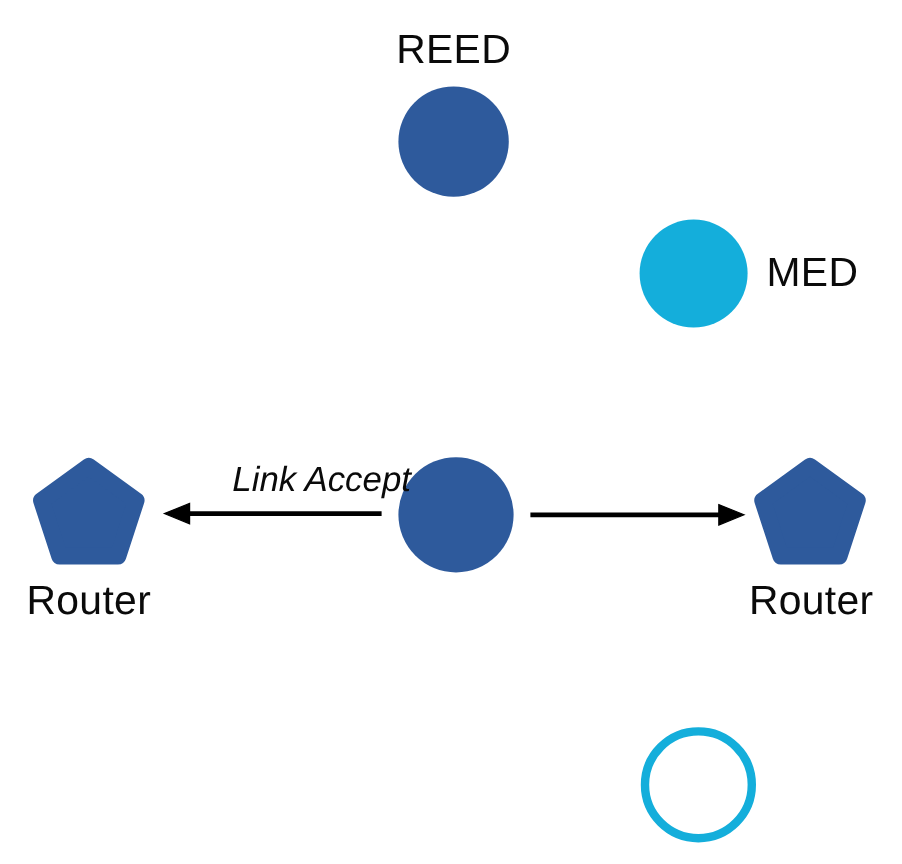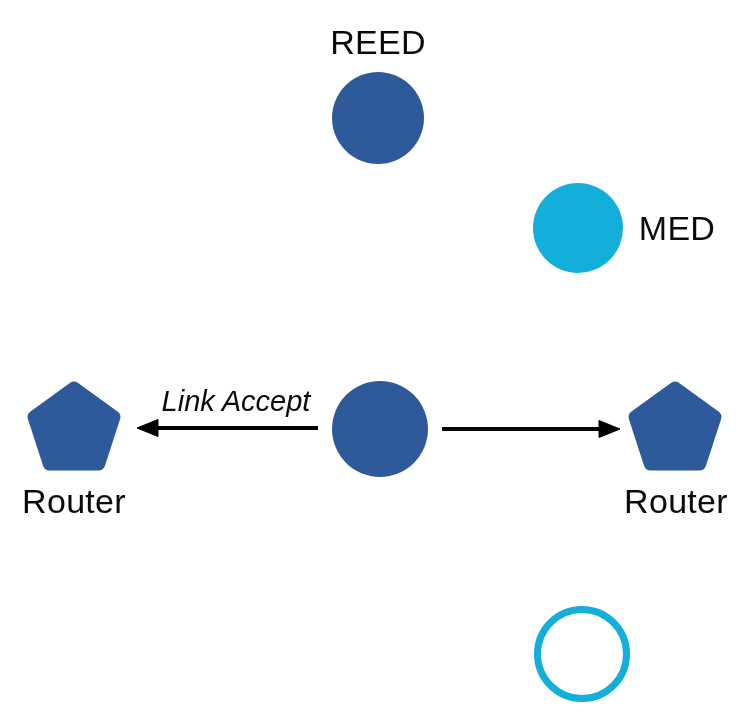--- a/index.html
+++ b/index.html
@@ -32,20 +32,21 @@
     white-space: nowrap;
     letter-spacing: 0.3px;
   }
   .edge-label {
     position: absolute;
     transform: translate(-50%, -50%);
     font-size: 29px;
     font-style: italic;
     color: #0a0a0a;
     white-space: nowrap;
+    margin-left: 32px;
   }
   .label-reed        { left: 378px; top: 42px;  }
   .label-med         { left: 677px; top: 228px; }
   .label-router-left { left: 74px;  top: 501px; }
   .label-router-right{ left: 676px; top: 501px; }
   .label-sed         { left: 681px; top: 653px; }
   .label-link-accept { left: 236px; top: 401px; }
 </style>
 </head>
 <body>

